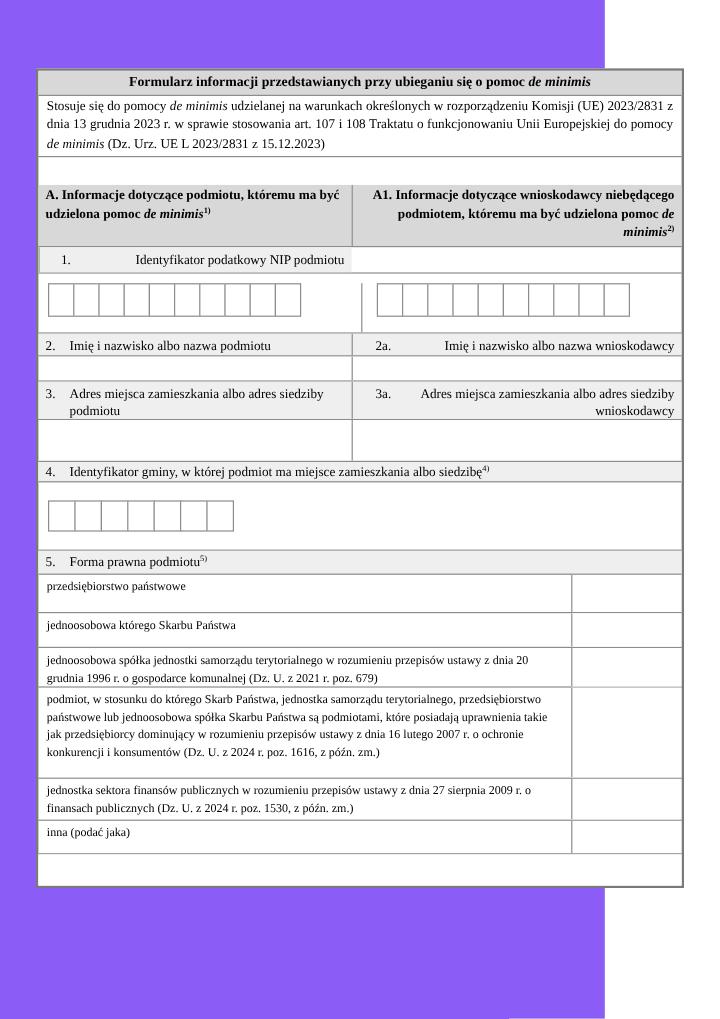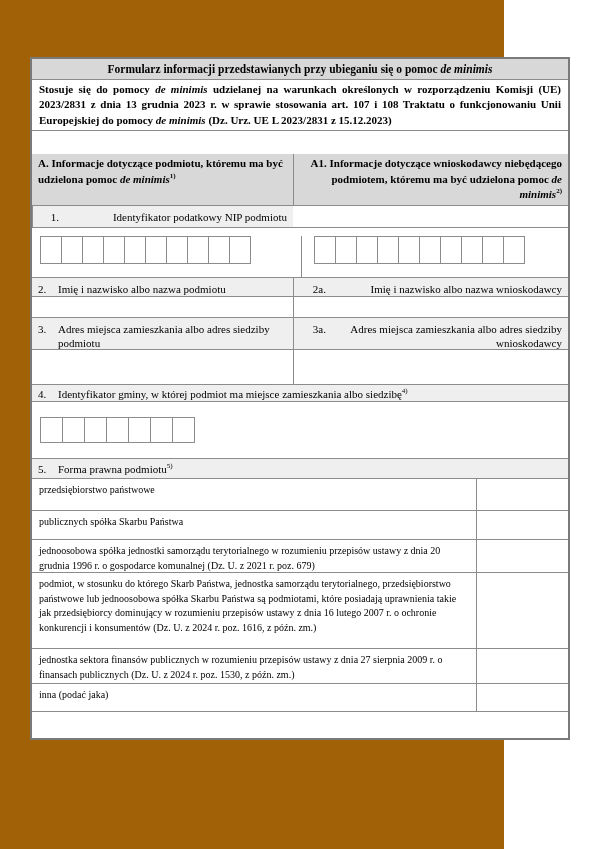--- a/index.html
+++ b/index.html
@@ -2,33 +2,33 @@
 <html style="--header-bg: #d8d8d8; --label-bg: #efefef; --border-outer: #7a7a7a; --border-inner: #8c8c8c;"><head>
 <meta charset="utf-8">
 <style>
   * { margin:0; padding:0; box-sizing:border-box; }
   html,body { background:#fff; }
   body {
     width:600px; height:849px; position:relative;
     font-family:"Liberation Serif", serif; color:#000;
     -webkit-font-smoothing:antialiased;
   }
-  #page { position:relative; width:504px; height:849px; background:#a16207; }
+  #page { position:relative; width:504px; height:849px; background:#8b5cf6; }
   .form {
     position:absolute; left:30px; top:57px; width:540px;
     border:2px solid var(--border-outer, #7a7a7a);
     background:#fff;
   }
   .row { border-bottom:1px solid var(--border-inner, #8c8c8c); overflow:hidden; }
   .row:last-child { border-bottom:none; }
   .gray  { background:var(--header-bg, #d8d8d8); }
   .lgray { background:var(--label-bg, #efefef); }
 
   .title-row { height:21px; text-align:center; font-weight:bold; font-size:11.5px; line-height:20px; }
-  .intro-row { height:51px; font-weight:bold; font-size:11px; line-height:15.3px; padding:2px 7px 0 7px; text-align:justify; }
+  .intro-row { height:51px; font-weight:normal; font-size:11px; line-height:15.3px; padding:2px 7px 0 7px; text-align:justify; }
 
   .twocol { display:grid; grid-template-columns:261px 1fr; }
   .twocol > div:last-child { border-left:1px solid var(--border-inner, #8c8c8c);text-align:right; }
 
   .hdr-row { height:52px;margin-top:23px; }
   .hdr-cell { font-weight:bold; font-size:11px; line-height:15.5px; padding:2px 6px 0 6px; }
 
   .lbl { font-size:11px; line-height:14px; padding:4px 6px 0 6px; display:flex; align-items:flex-start; }
   .lbl .num { flex:0 0 20px; }
   .lbl .numw { flex:0 0 26px; }
@@ -168,21 +168,21 @@
     <div class="row lgray lbl r5">
       <span class="num">5.</span>
       <span class="txt"><span>Forma prawna podmiotu</span><sup>5)</sup></span>
     </div>
 
     <div class="row lf-row f1">
       <div class="lf-text">przedsiębiorstwo państwowe</div>
       <div></div>
     </div>
     <div class="row lf-row f2">
-      <div class="lf-text">publicznych spółka Skarbu Państwa</div>
+      <div class="lf-text">jednoosobowa którego Skarbu Państwa</div>
       <div></div>
     </div>
     <div class="row lf-row f3">
       <div class="lf-text">jednoosobowa spółka jednostki samorządu terytorialnego w rozumieniu przepisów ustawy z dnia 20 grudnia 1996 r. o gospodarce komunalnej (Dz. U. z 2021 r. poz. 679)</div>
       <div></div>
     </div>
     <div class="row lf-row f4">
       <div class="lf-text">podmiot, w stosunku do którego Skarb Państwa, jednostka samorządu terytorialnego, przedsiębiorstwo państwowe lub jednoosobowa spółka Skarbu Państwa są podmiotami, które posiadają uprawnienia takie jak przedsiębiorcy dominujący w rozumieniu przepisów ustawy z dnia 16 lutego 2007 r. o ochronie konkurencji i konsumentów (Dz. U. z 2024 r. poz. 1616, z późn. zm.)</div>
       <div></div>
     </div>

